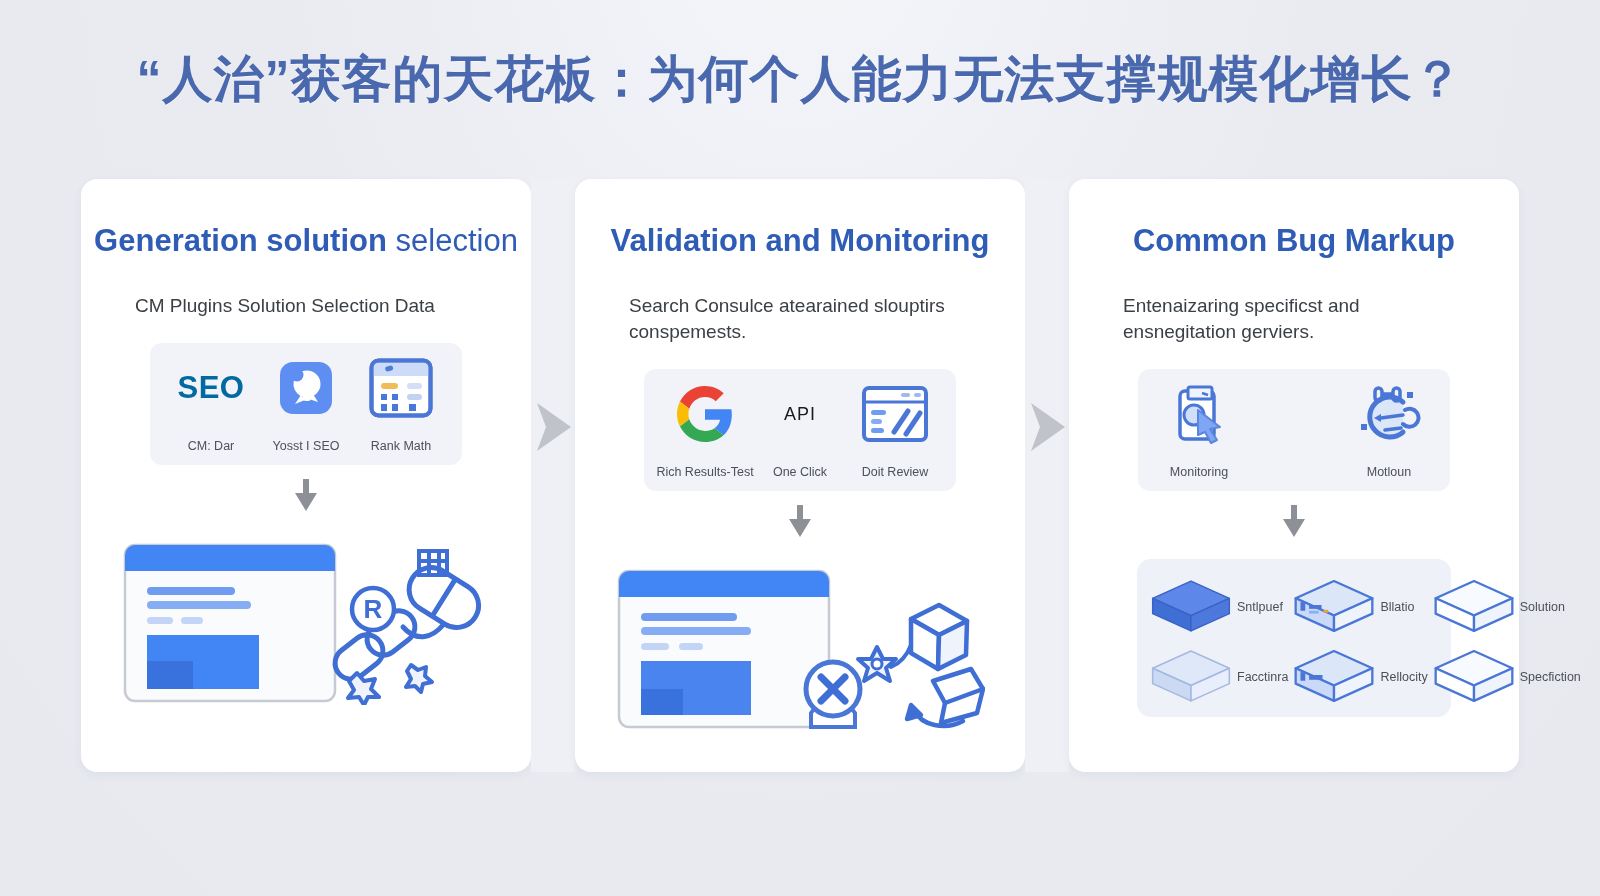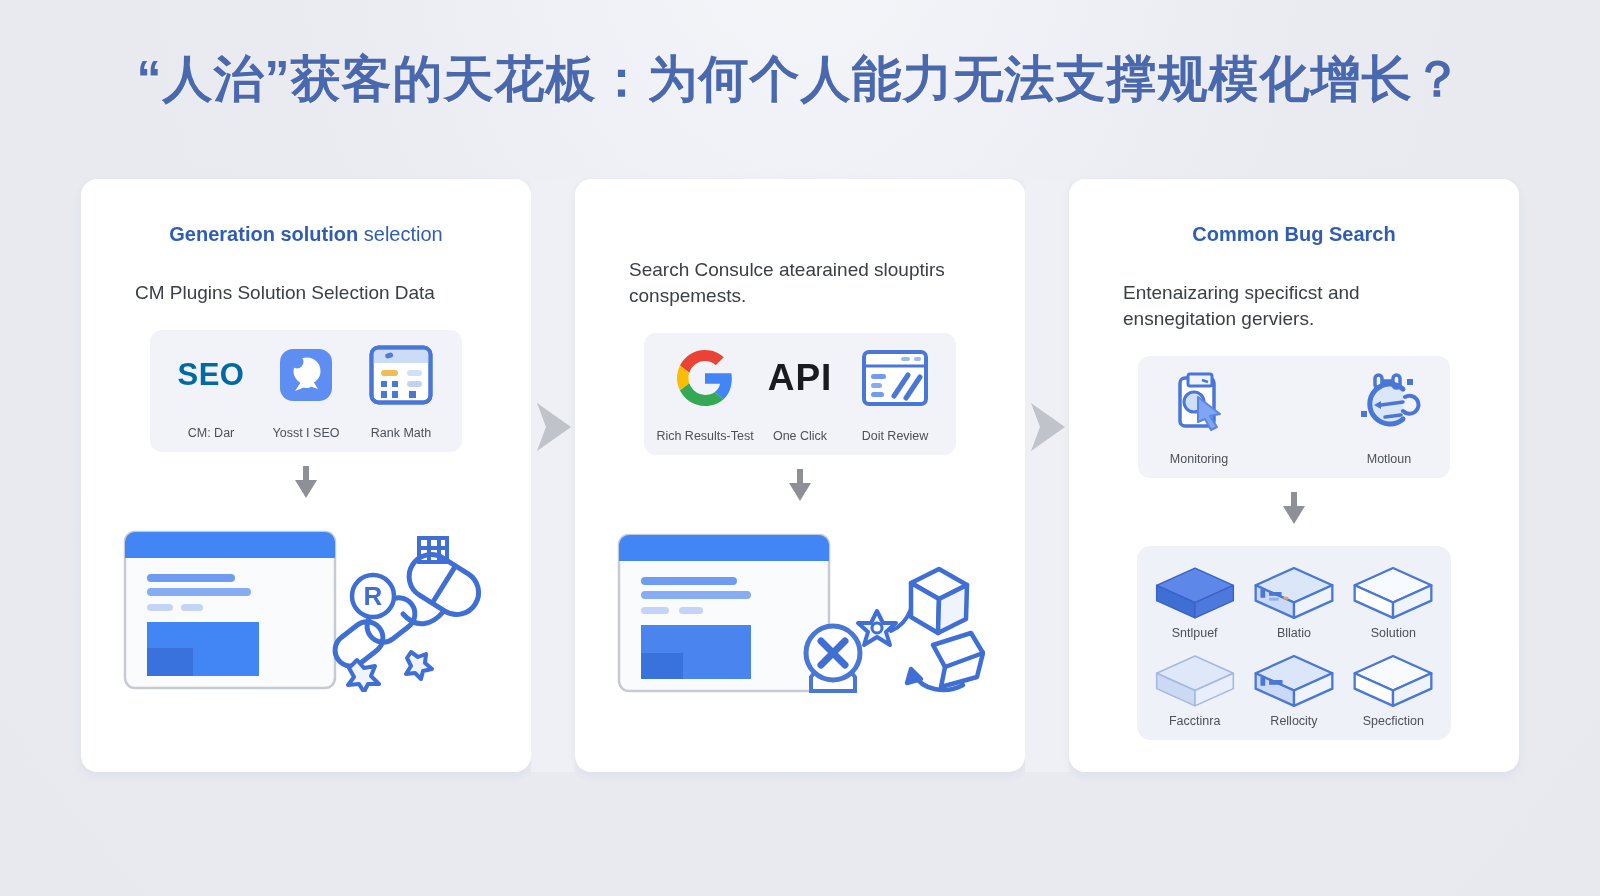--- a/index.html
+++ b/index.html
@@ -40,21 +40,21 @@
   }
   .gap-col {
     width:44px;
     display:flex;
     justify-content:center;
     align-items:flex-start;
     padding-top:220px;
     background:linear-gradient(#eef0f5,#eef0f5);
   }
   .card-title {
-    font-size:20px;
+    font-size:31px;
     color:#2f5db6;
     font-weight:400;
     white-space:nowrap;
   }
   .card-title .tb { font-weight:800; }
   .card-subtitle {
     margin-top:34px;
     font-size:19px;
     line-height:26px;
     color:#3b4046;
@@ -80,37 +80,37 @@
   }
   .tool-icon { height:66px; display:flex; align-items:center; justify-content:center; }
   .tool-label {
     font-size:12.5px;
     color:#4c5058;
     white-space:nowrap;
     padding-bottom:2px;
     text-align:right;
   }
   .wordmark-seo { font-size:31px; font-weight:800; color:#0369a1; letter-spacing:.5px; }
-  .wordmark-api { font-size:37px; font-weight:700; color:#1a1b1e; letter-spacing:1px; }
+  .wordmark-api { font-size:18px; font-weight:400; color:#1a1b1e; letter-spacing:1px; }
 
   .down-arrow-wrap { margin-top:14px; height:36px; display:flex; justify-content:center; }
 
   .illustration-wrap { margin-top:22px; }
 
   .module-tray {
     margin-top:18px;
     width:314px;
     background:#eef1f7;
     border-radius:14px;
     padding:16px 8px 12px 8px;
     display:grid;
     grid-template-columns:repeat(3,1fr);
     row-gap:10px;
   }
-  .module { display:flex; flex-direction:column; align-items:center; }
+  .module { display:flex; flex-direction:row; align-items:center; }
   .module-label { font-size:12.5px; color:#4c5058; margin-top:4px; white-space:nowrap; }
 
   
   .bx { stroke-linejoin:round; }
   .m-solid   .t{fill:#5d87e9;stroke:#3a63c6;} .m-solid   .l{fill:#3f6ed4;stroke:#3a63c6;} .m-solid   .r{fill:#4d79dd;stroke:#3a63c6;}
   .m-detail  .t{fill:#dbe6f9;stroke:#4a77d6;} .m-detail  .l{fill:#c9d9f7;stroke:#4a77d6;} .m-detail  .r{fill:#eef3fc;stroke:#4a77d6;}
   .m-outline .t{fill:#f7faff;stroke:#4a77d6;} .m-outline .l{fill:#ffffff;stroke:#4a77d6;} .m-outline .r{fill:#eef3fc;stroke:#4a77d6;}
   .m-light   .t{fill:#dfe8f9;stroke:#a4b8e0;} .m-light   .l{fill:#ccd9f3;stroke:#a4b8e0;} .m-light   .r{fill:#e8eefb;stroke:#a4b8e0;}
   .m-solid polygon{stroke-width:1.5;} .m-detail polygon,.m-outline polygon{stroke-width:2.4;} .m-light polygon{stroke-width:1.6;}
 </style>
@@ -219,20 +219,21 @@
       </div>
     </div>
 
     <div class="gap-col">
       <svg width="44" height="56" viewBox="0 0 44 56">
         <polygon points="6,4 40,28 6,52 15,28" fill="#c0c3c9"></polygon>
       </svg>
     </div>
 
     <div class="card">
+      <div class="card-title"><span class="tb">Validation and Monitoring</span> <span></span></div>
       <p class="card-subtitle">Search Consulce atearained slouptirs conspemests.</p>
 
       <div class="tool-tray">
         <div class="tool">
           <div class="tool-icon">
             <svg width="56" height="56" viewBox="0 0 48 48">
               <path fill="#EA4335" d="M24 9.5c3.54 0 6.71 1.22 9.21 3.6l6.85-6.85C35.9 2.38 30.47 0 24 0 14.62 0 6.51 5.38 2.56 13.22l7.98 6.19C12.43 13.72 17.74 9.5 24 9.5z"></path>
               <path fill="#4285F4" d="M46.98 24.55c0-1.57-.15-3.09-.38-4.55H24v9.02h12.94c-.58 2.96-2.26 5.48-4.78 7.18l7.73 6c4.51-4.18 7.09-10.36 7.09-17.65z"></path>
               <path fill="#FBBC05" d="M10.53 28.59c-.48-1.45-.76-2.99-.76-4.59s.27-3.14.76-4.59l-7.98-6.19C.92 16.46 0 20.12 0 24c0 3.88.92 7.54 2.56 10.78l7.97-6.19z"></path>
               <path fill="#34A853" d="M24 48c6.48 0 11.93-2.13 15.89-5.81l-7.73-6c-2.15 1.45-4.92 2.3-8.16 2.3-6.26 0-11.57-4.22-13.47-9.91l-7.98 6.19C6.51 42.62 14.62 48 24 48z"></path>
@@ -308,21 +309,21 @@
       </div>
     </div>
 
     <div class="gap-col">
       <svg width="44" height="56" viewBox="0 0 44 56">
         <polygon points="6,4 40,28 6,52 15,28" fill="#c0c3c9"></polygon>
       </svg>
     </div>
 
     <div class="card">
-      <div class="card-title"><span class="tb">Common Bug Search</span> <span></span></div>
+      <div class="card-title"><span class="tb">Common Bug Markup</span> <span></span></div>
       <p class="card-subtitle">Entenaizaring specificst and ensnegitation gerviers.</p>
 
       <div class="tool-tray">
         <div class="tool">
           <div class="tool-icon">
             <svg width="62" height="62" viewBox="0 0 62 62">
               <rect x="12" y="8" width="34" height="48" rx="5" fill="#ffffff" stroke="#4a77d6" stroke-width="3.5"></rect>
               <rect x="20" y="4" width="24" height="12" rx="2" fill="#eef3fc" stroke="#4a77d6" stroke-width="3"></rect>
               <line x1="34" y1="10" x2="40" y2="12" stroke="#4a77d6" stroke-width="2.5"></line>
               <circle cx="26" cy="32" r="10" fill="#cfdef9" stroke="#4a77d6" stroke-width="3"></circle>

